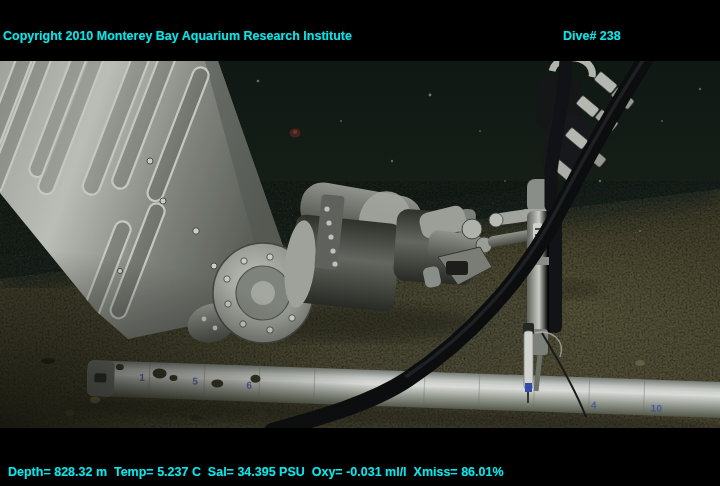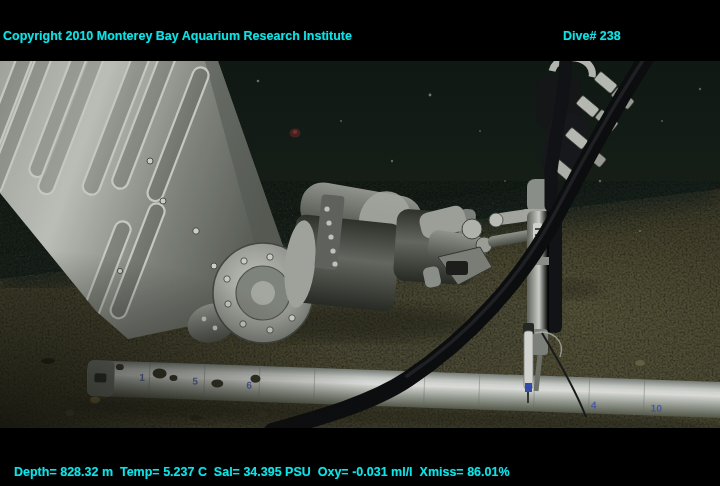--- a/index.html
+++ b/index.html
@@ -5,21 +5,21 @@
   html,body{margin:0;padding:0;background:#000;}
   .frame{position:relative;width:720px;height:486px;background:#000;overflow:hidden;
          font-family:"Liberation Sans",sans-serif;border-radius:6px;}
   .bar{position:absolute;left:0;width:720px;background:#000;}
   .bar-top{top:0;height:61px;}
   .bar-bottom{top:428px;height:58px;}
   .hud{font-weight:bold;font-size:12.5px;line-height:14px;color:#0fe2e6;
        white-space:pre;letter-spacing:0;text-shadow:0 0 1px rgba(0,220,220,.45);}
   .hud-left{position:absolute;left:3px;top:1px;}
   .hud-right{position:absolute;left:563px;top:1px;}
-  .hud-bottom{position:absolute;left:14px;top:465px;}
+  .hud-bottom{position:absolute;left:8px;top:465px;}
   .scene{position:absolute;left:0;top:61px;width:720px;height:367px;display:block;}
 </style>
 </head>
 <body>
 
 <div class="frame">
 
   <div class="bar bar-top"></div>
   <div class="hud hud-left">
     <div>Copyright 2010 Monterey Bay Aquarium Research Institute</div>

